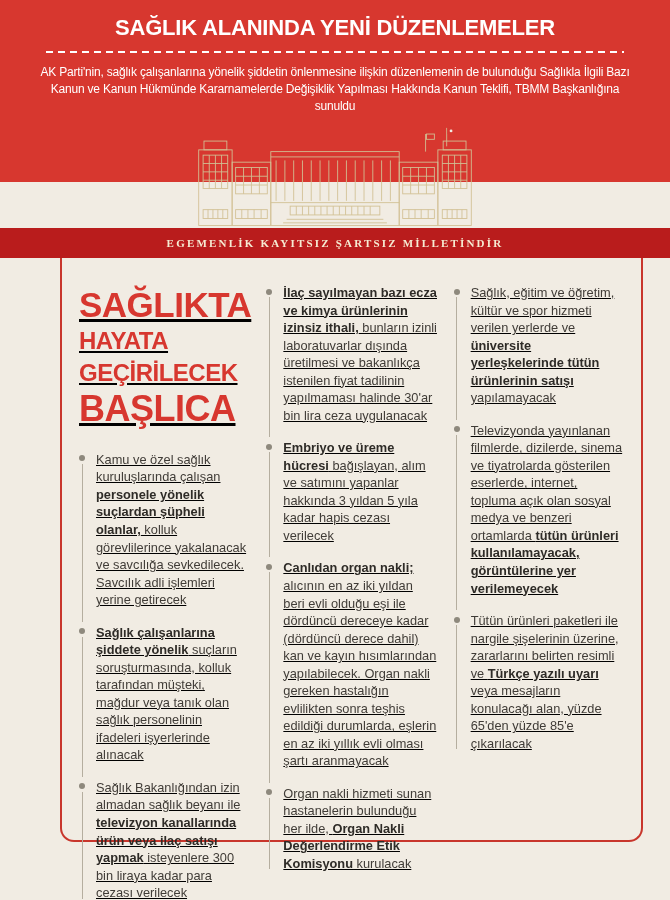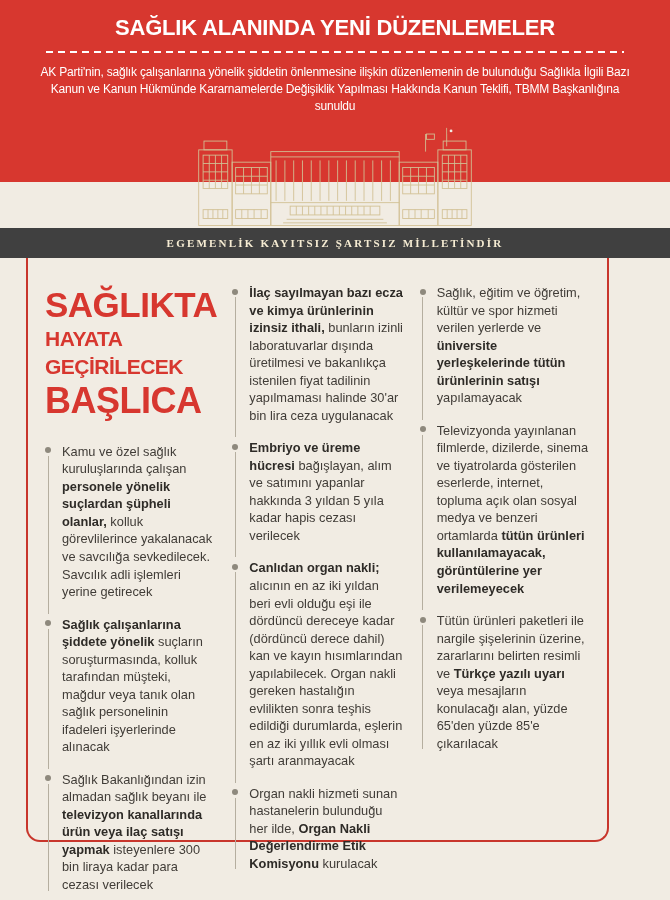--- a/index.html
+++ b/index.html
@@ -10,33 +10,33 @@
   .header{position:absolute;top:0;left:0;right:0;height:182px;background:#d7372f;color:#fff;text-align:center;}
   .title{margin:0;padding-top:15px;font-size:22px;font-weight:700;letter-spacing:-0.2px;}
   .dashes{height:2px;margin:10px 46px 0;
           background:repeating-linear-gradient(90deg,#fff 0 7px,transparent 7px 12px);}
   .subtitle{margin:11px auto 16px;width:596px;font-size:12px;line-height:1.4;letter-spacing:-0.2px;}
 
   
   .building{position:absolute;top:127px;left:50%;transform:translateX(-50%);}
 
   
-  .banner{position:absolute;top:228px;left:0;right:0;height:30px;background:#404040;
+  .banner{position:absolute;top:228px;left:0;right:0;height:30px;background:#b91c1c;
           color:#f6ecd3;font-family:"Liberation Serif",serif;font-weight:700;
           text-align:center;line-height:31px;font-size:11px;letter-spacing:2.2px;}
 
   
-  .content-box{position:absolute;top:258px;left:26px;width:583px;height:584px;box-sizing:border-box;
-               border:2px solid #c8362c;border-top:none;border-radius:0 0 14px 14px;}
+  .content-box{position:absolute;top:258px;left:60px;width:583px;height:584px;box-sizing:border-box;
+               border:2px solid #c8362c;border-top:none;border-radius:0 0 14px 14px;text-decoration:underline;}
   .columns{display:flex;gap:16px;padding:26px 16px 0 17px;}
   .col{flex:1;min-width:0;}
 
   .lh{color:#d7372f;font-weight:700;letter-spacing:-0.5px;}
   .lh-big{font-size:35px;line-height:1.1;}
-  .lh-mid{font-size:21px;line-height:1.35;}
+  .lh-mid{font-size:24px;line-height:1.35;}
   .lh-big2{font-size:36px;line-height:1.1;}
   .lh-mid2{font-size:21px;line-height:1.4;}
   .left-heading{margin:2px 0 22px;}
 
   .bullet{position:relative;padding-left:17px;margin-bottom:15px;
           font-size:12.8px;line-height:1.37;color:#403c37;}
   .bullet::before{content:"";position:absolute;left:0;top:4.5px;width:6px;height:6px;
                   border-radius:50%;background:#8e897d;}
   .bullet::after{content:"";position:absolute;left:2.5px;top:13px;bottom:-13px;width:1px;background:#b5ae9f;}
   .bullet:last-child::after{bottom:3px;}

